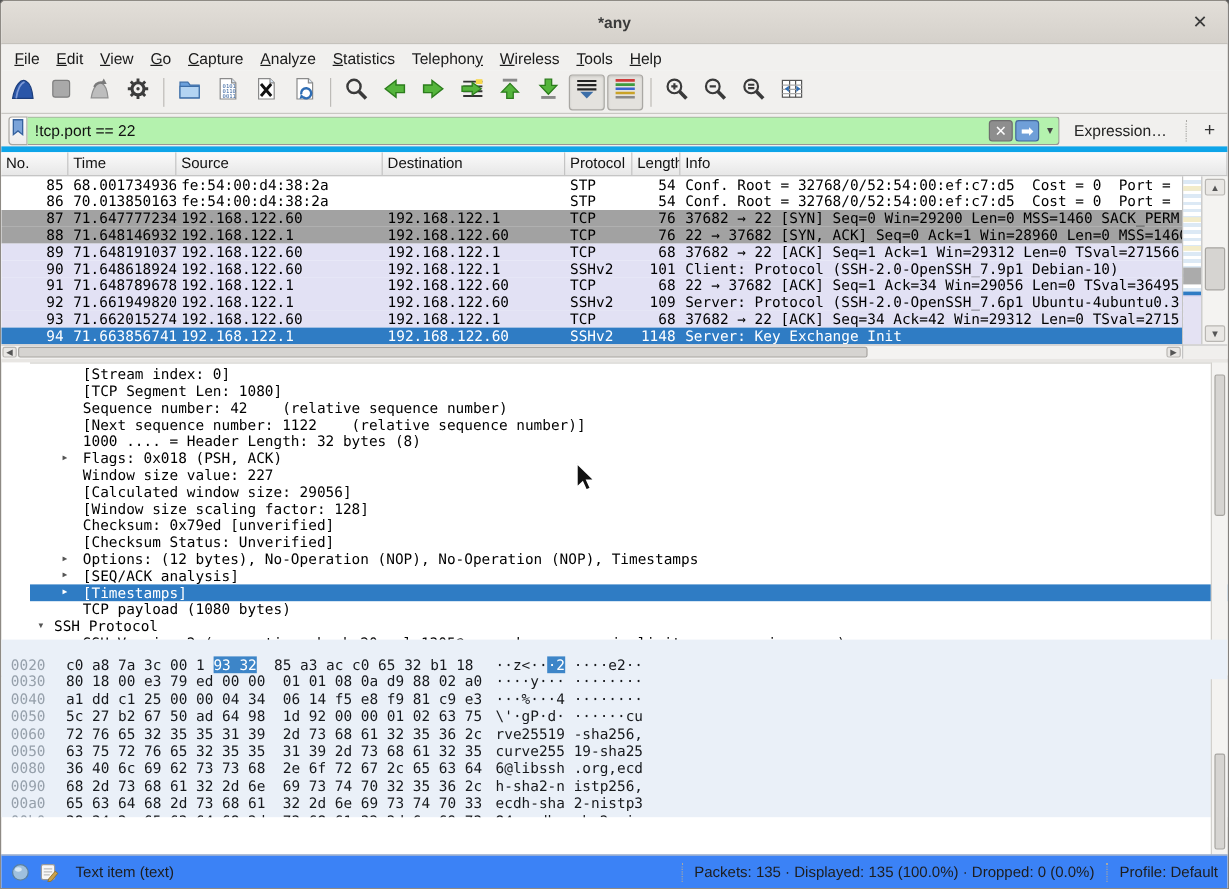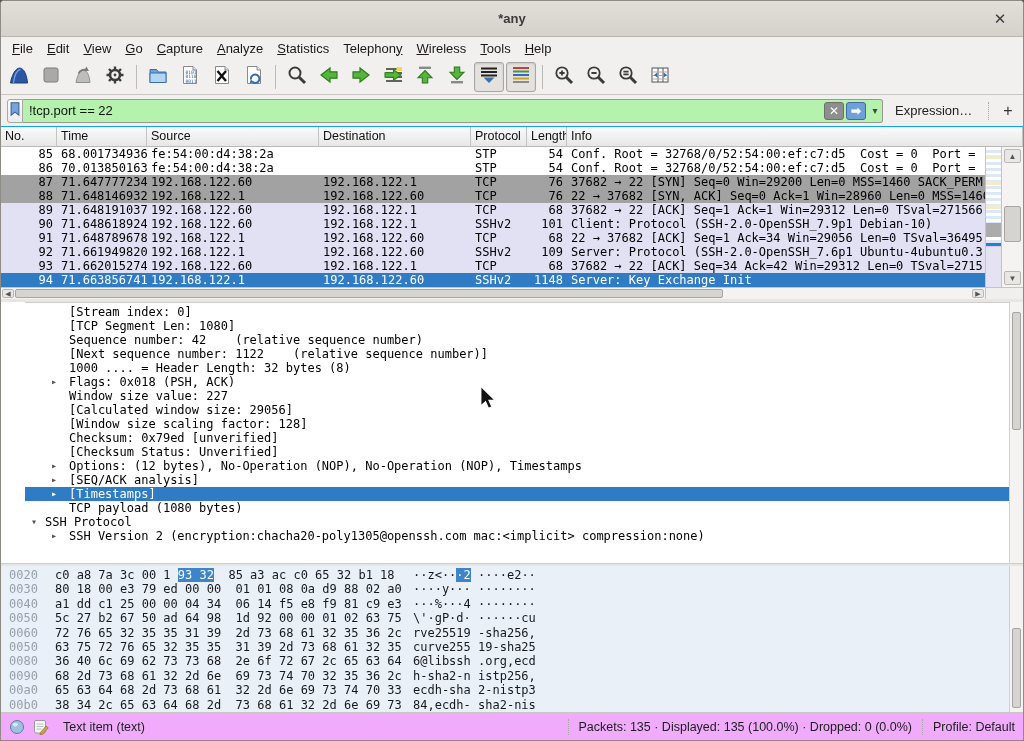--- a/index.html
+++ b/index.html
@@ -21,21 +21,21 @@
   .menuitem u{text-decoration:underline;}
   
   .toolbar{position:absolute;top:58px;left:0;right:0;height:36px;background:#f1f0ee;
     border-bottom:1px solid #c9c7c3;display:flex;align-items:center;padding-left:2px;}
   .tbbtn{width:30px;height:30px;display:flex;align-items:center;justify-content:center;
     border:1px solid transparent;border-radius:3px;margin:0 1px;}
   .tbbtn.toggled{border-color:#a9a7a3;background:#e4e2de;box-shadow:inset 0 1px 2px rgba(0,0,0,.12);}
   .tbsep{width:1px;height:24px;background:#bdbbb7;margin:0 5px;}
   
   .filterbar{position:absolute;top:94px;left:0;right:0;height:32px;background:#f1f0ee;
-    border-bottom:1px solid #0ea5e9;display:flex;align-items:center;padding:0 6px;}
+    border-bottom:5px solid #0ea5e9;display:flex;align-items:center;padding:0 6px;}
   .bookmarkbtn{width:26px;height:24px;border:1px solid #a9a7a3;border-radius:3px 0 0 3px;
     background:linear-gradient(#fdfdfd,#ececec);display:flex;align-items:center;justify-content:center;}
   .filterfield{flex:0 0 auto;width:860px;height:24px;border:1px solid #9a9894;border-left:none;
     background:var(--filterbg);display:flex;align-items:center;border-radius:0 3px 3px 0;}
   .filtertext{flex:1;font-size:13px;color:#111;padding-left:6px;white-space:pre;overflow:hidden;}
   .fbtn{width:20px;height:18px;border-radius:3px;margin-right:2px;display:flex;align-items:center;
     justify-content:center;font-size:12px;color:#fff;}
   .clearbtn{background:#8e8e8e;border:1px solid #6e6e6e;}
   .applybtn{background:#6f9fd8;border:1px solid #44699a;font-weight:700;}
   .caretbtn{width:14px;height:18px;color:#444;font-size:10px;display:flex;align-items:center;justify-content:center;}
@@ -89,31 +89,31 @@
     border-top:1px solid #cfcdc9;padding-top:2px;margin-left:24px;}
   .dline{height:14px;line-height:14px;position:relative;white-space:pre;overflow:hidden;padding-left:44px;}
   .dline.i0{padding-left:20px;}
   .darrow{position:absolute;left:26px;top:0;color:#555;font-size:10px;}
   .dline.i0 .darrow{left:6px;}
   .dline.sel{background:var(--sel);color:#fff;}
   .dline.sel .darrow{color:#fff;}
   .dvscroll{position:absolute;top:301px;right:0;width:14px;height:261px;background:#f4f3f1;border-left:1px solid #d2d0cc;}
   .dvthumb{position:absolute;left:2px;right:2px;top:10px;height:118px;background:#d6d4d1;border:1px solid #a7a5a1;border-radius:2px;}
   
-  .hexpane{position:absolute;top:565px;left:0;right:0;height:148px;background:var(--hexbg);overflow:hidden;
-    font-family:"DejaVu Sans Mono","Liberation Mono",monospace;font-size:12px;padding-top:2px;color:#17191c;}
+  .hexpane{position:absolute;top:532px;left:0;right:0;height:148px;background:var(--hexbg);overflow:hidden;
+    font-family:"DejaVu Sans Mono","Liberation Mono",monospace;font-size:12px;padding-top:14px;color:#17191c;}
   .hxline{height:14.4px;line-height:14.4px;position:relative;white-space:pre;}
   .hxoff{position:absolute;left:8px;color:#96a0ab;}
   .hxbytes{position:absolute;left:54px;}
   .hxascii{position:absolute;left:412px;}
   .hl{background:var(--hexsel);color:#fff;}
   .hxvscroll{position:absolute;top:565px;right:0;width:14px;height:148px;background:#f4f3f1;border-left:1px solid #d2d0cc;}
   .hxvthumb{position:absolute;left:2px;right:2px;bottom:6px;height:80px;background:#d6d4d1;border:1px solid #a7a5a1;border-radius:2px;}
   
-  .statusbar{position:absolute;left:0;right:0;bottom:0;height:28px;background:#f0abfc;
+  .statusbar{position:absolute;left:0;right:0;bottom:0;height:28px;background:#3b82f6;
     border-top:1px solid #c9c7c3;display:flex;align-items:center;font-size:12.5px;color:#1d1d1d;padding:0 8px;}
   .sbicon{margin-right:8px;display:flex;align-items:center;}
   .sbtext{margin-left:6px;}
   .sbspacer{flex:1;}
   .sbdots{width:1px;height:16px;border-left:1px dotted #a9a7a3;margin:0 10px;}
   
   .cursor{position:absolute;left:477px;top:385px;pointer-events:none;}
 </style>
 </head>
 <body>

